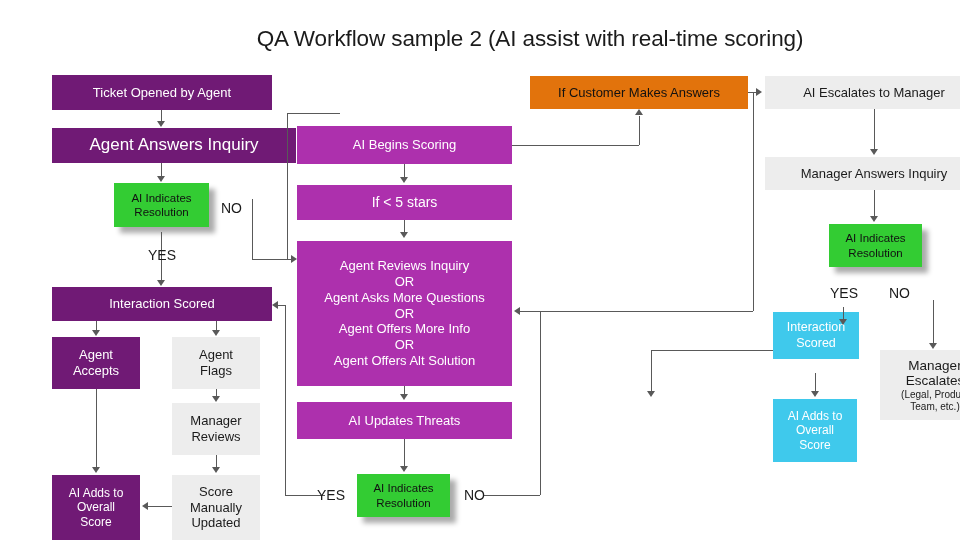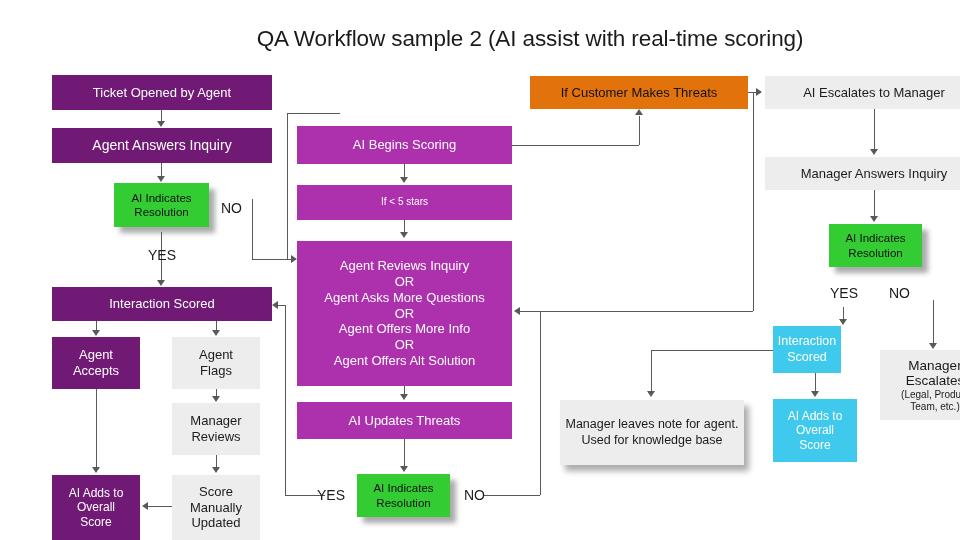--- a/index.html
+++ b/index.html
@@ -107,21 +107,21 @@
 
 <div id="stage">
 
   <div id="title">QA Workflow sample 2 (AI assist with real-time scoring)</div>
 
 
   <div class="node purple" style="left:12px; top:75px; width:220px; height:35px; font-size:13px;">
     <span>Ticket Opened by Agent</span>
   </div>
 
-  <div class="node purple" style="left:12px; top:128px; width:220px; height:35px; font-size:14px;">
+  <div class="node purple" style="left:12px; top:128px; width:244px; height:35px; font-size:17px;">
     <span>Agent Answers Inquiry</span>
   </div>
 
   <div class="node green" style="left:74px; top:183px; width:95px; height:44px; font-size:11.5px; white-space:pre-line;">
     <span>AI Indicates
 Resolution</span>
   </div>
 
   <div class="node purple" style="left:12px; top:287px; width:220px; height:34px; font-size:13px;">
     <span>Interaction Scored</span>
@@ -151,21 +151,21 @@
   <div class="node grey" style="left:132px; top:475px; width:88px; height:65px; font-size:13px; white-space:pre-line;">
     <span>Score
 Manually
 Updated</span>
   </div>
 
   <div class="node magenta" style="left:257px; top:126px; width:215px; height:38px; font-size:13px;">
     <span>AI Begins Scoring</span>
   </div>
 
-  <div class="node magenta" style="left:257px; top:185px; width:215px; height:35px; font-size:10px;">
+  <div class="node magenta" style="left:257px; top:185px; width:215px; height:35px; font-size:14px;">
     <span>If &lt; 5 stars</span>
   </div>
 
   <div class="node magenta" style="left:257px; top:241px; width:215px; height:145px; font-size:13px; white-space:pre-line;">
     <span>Agent Reviews Inquiry
 OR
 Agent Asks More Questions
 OR
 Agent Offers More Info
 OR
@@ -175,50 +175,47 @@
   <div class="node magenta" style="left:257px; top:402px; width:215px; height:37px; font-size:13px;">
     <span>AI Updates Threats</span>
   </div>
 
   <div class="node green" style="left:317px; top:474px; width:93px; height:43px; font-size:11.5px; white-space:pre-line;">
     <span>AI Indicates
 Resolution</span>
   </div>
 
   <div class="node orange" style="left:490px; top:76px; width:218px; height:33px; font-size:13px;">
-    <span>If Customer Makes Threats</span>
+    <span>If Customer Makes Answers</span>
   </div>
 
   <div class="node grey" style="left:725px; top:76px; width:218px; height:33px; font-size:13px;">
     <span>AI Escalates to Manager</span>
   </div>
 
   <div class="node grey" style="left:725px; top:157px; width:218px; height:33px; font-size:13px;">
     <span>Manager Answers Inquiry</span>
   </div>
 
   <div class="node green" style="left:789px; top:224px; width:93px; height:43px; font-size:11.5px; white-space:pre-line;">
     <span>AI Indicates
 Resolution</span>
   </div>
 
-  <div class="node cyan" style="left:733px; top:326px; width:68px; height:47px; font-size:12.5px; white-space:pre-line;">
+  <div class="node cyan" style="left:733px; top:312px; width:86px; height:47px; font-size:12.5px; white-space:pre-line;">
     <span>Interaction
 Scored</span>
   </div>
 
   <div class="node cyan" style="left:733px; top:399px; width:84px; height:63px; font-size:12px; white-space:pre-line;">
     <span>AI Adds to
 Overall
 Score</span>
   </div>
 
-  <div class="node grey shadowbox" style="left:520px; top:400px; width:184px; height:65px; font-size:12.5px;">
-    <span>Manager leaves note for agent. Used for knowledge base</span>
-  </div>
 
   <div class="node grey" style="left:840px; top:350px; width:110px; height:70px; flex-direction:column; gap:0;">
     <span style="font-size:13.5px; white-space:pre-line; line-height:1.15;">Manager
 Escalates</span>
     <span style="font-size:10px; white-space:pre-line; line-height:1.18;">(Legal, Product
 Team, etc.)</span>
   </div>
 
   <div class="ln vline" style="left:121px; top:110px; height:12px;"></div>
   <div class="arrow arr-down" style="left:117px; top:121px;"></div>

